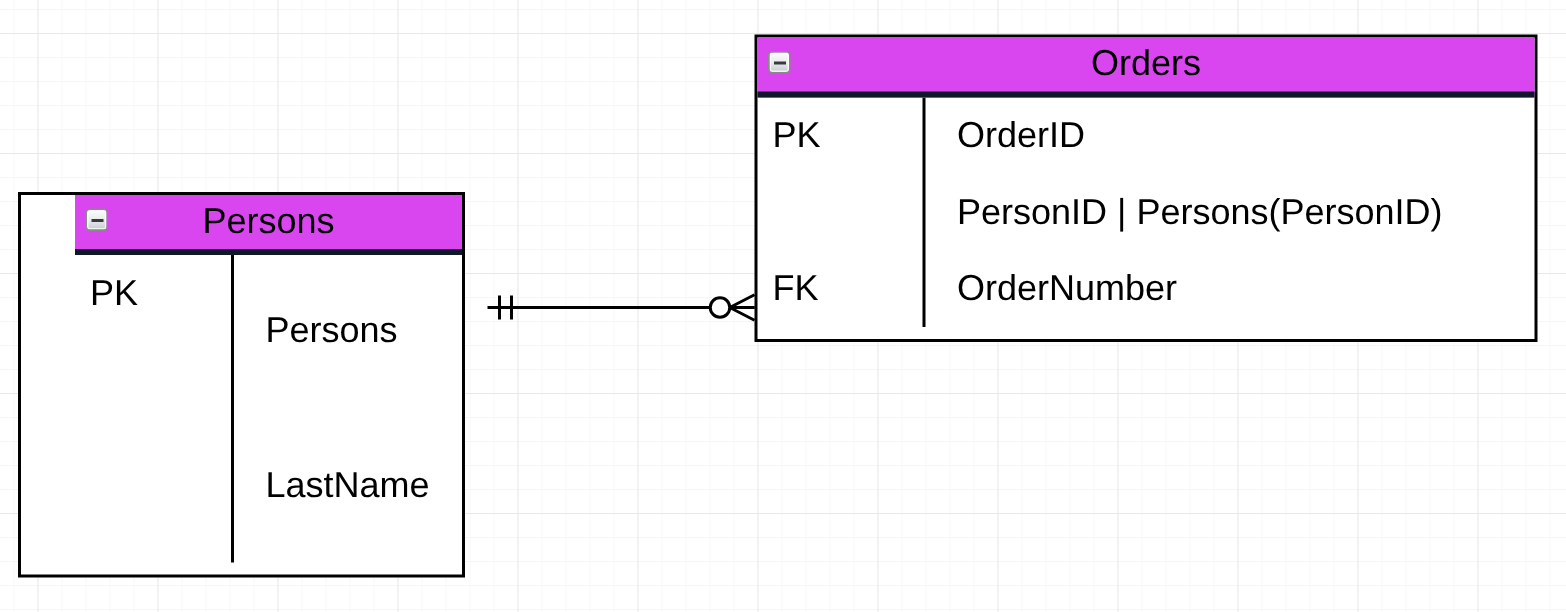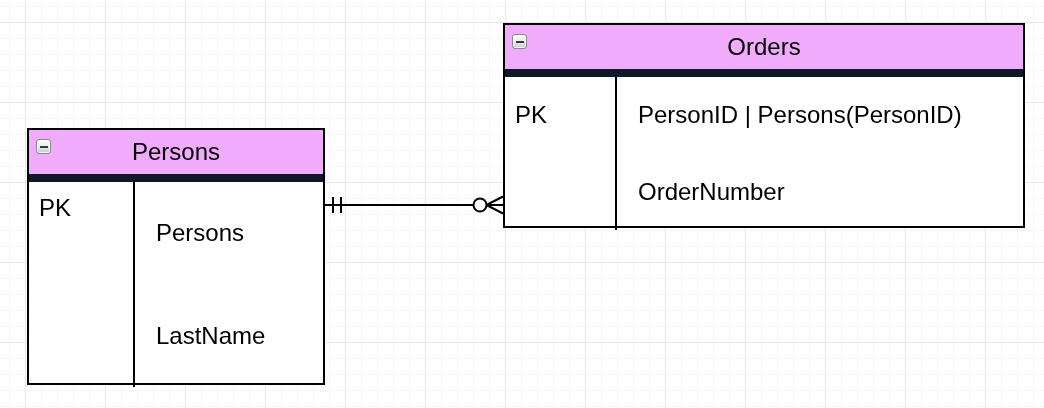--- a/index.html
+++ b/index.html
@@ -15,25 +15,25 @@
       linear-gradient(to bottom, #e8e8e8 1px, transparent 1px),
       linear-gradient(to right, #f6f6f6 1px, transparent 1px),
       linear-gradient(to bottom, #f6f6f6 1px, transparent 1px);
     background-size: 80px 80px, 80px 80px, 16px 16px, 16px 16px;
     background-position: 25px 0, 0 22px, 9px 0, 0 6px;
   }
   .er-table {
     position: absolute; box-sizing: border-box;
     border: 2px solid #000; background: #fff;
   }
-  #persons { left: 27px;  top: 128px; width: 298px; height: 257px; }
+  #persons { left: 12px;  top: 128px; width: 298px; height: 257px; padding-left: 36px; }
   #orders  { left: 503px; top: 23px;  width: 522px; height: 205px; }
   .er-header {
-    position: relative; box-sizing: border-box; height: 52px;
-    border-bottom: 8px solid #0f172a; background: #f0abfc;
+    position: relative; box-sizing: border-box; height: 40px;
+    border-bottom: 4px solid #0f172a; background: #d946ef;
     display: flex; align-items: center; justify-content: center;
   }
   .er-title { font-size: 24px; color: #000; letter-spacing: 0; }
   .collapse-btn {
     position: absolute; left: 7px; top: 9px; width: 15px; height: 15px;
     box-sizing: border-box; border: 1px solid #8a8a8a; border-radius: 3px;
     background: linear-gradient(180deg, #fdfdfd 0%, #e9ebee 50%, #c7ccd2 100%);
     box-shadow: inset 0 0 0 1px rgba(255,255,255,0.75);
     display: flex; align-items: center; justify-content: center;
     cursor: pointer; padding: 0;
@@ -83,22 +83,24 @@
     <div class="er-header">
       <button class="collapse-btn">
         <span class="minus-glyph"></span>
       </button>
       <span class="er-title">Orders</span>
     </div>
     <div class="er-body">
       <div class="key-col">
         <div class="cell">PK</div>
         <div class="cell"></div>
+        <div class="cell">FK</div>
       </div>
       <div class="field-col">
+        <div class="cell">OrderID</div>
         <div class="cell">PersonID | Persons(PersonID)</div>
         <div class="cell">OrderNumber</div>
       </div>
     </div>
   </div>
 
   <svg class="connector" width="190" height="40" viewBox="0 0 190 40">
     <line x1="5" y1="20" x2="183" y2="20" stroke="#000" stroke-width="2"></line>
     <g>
       <line x1="13" y1="12" x2="13" y2="28" stroke="#000" stroke-width="2"></line>

